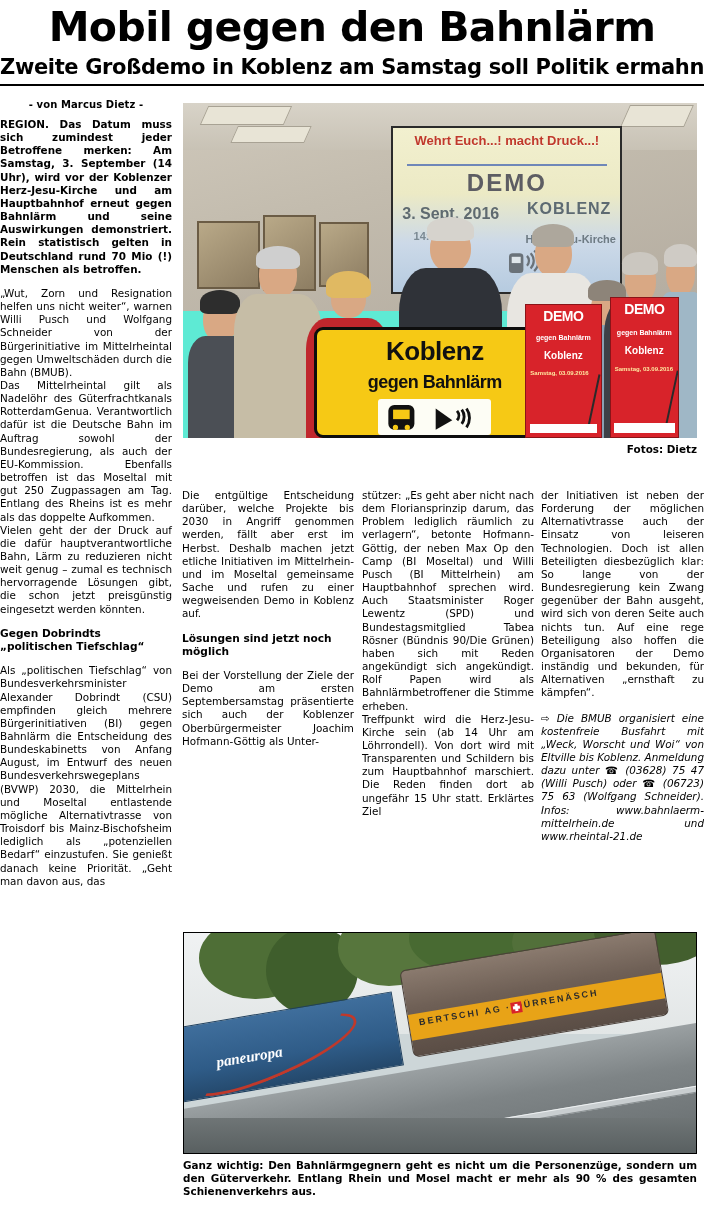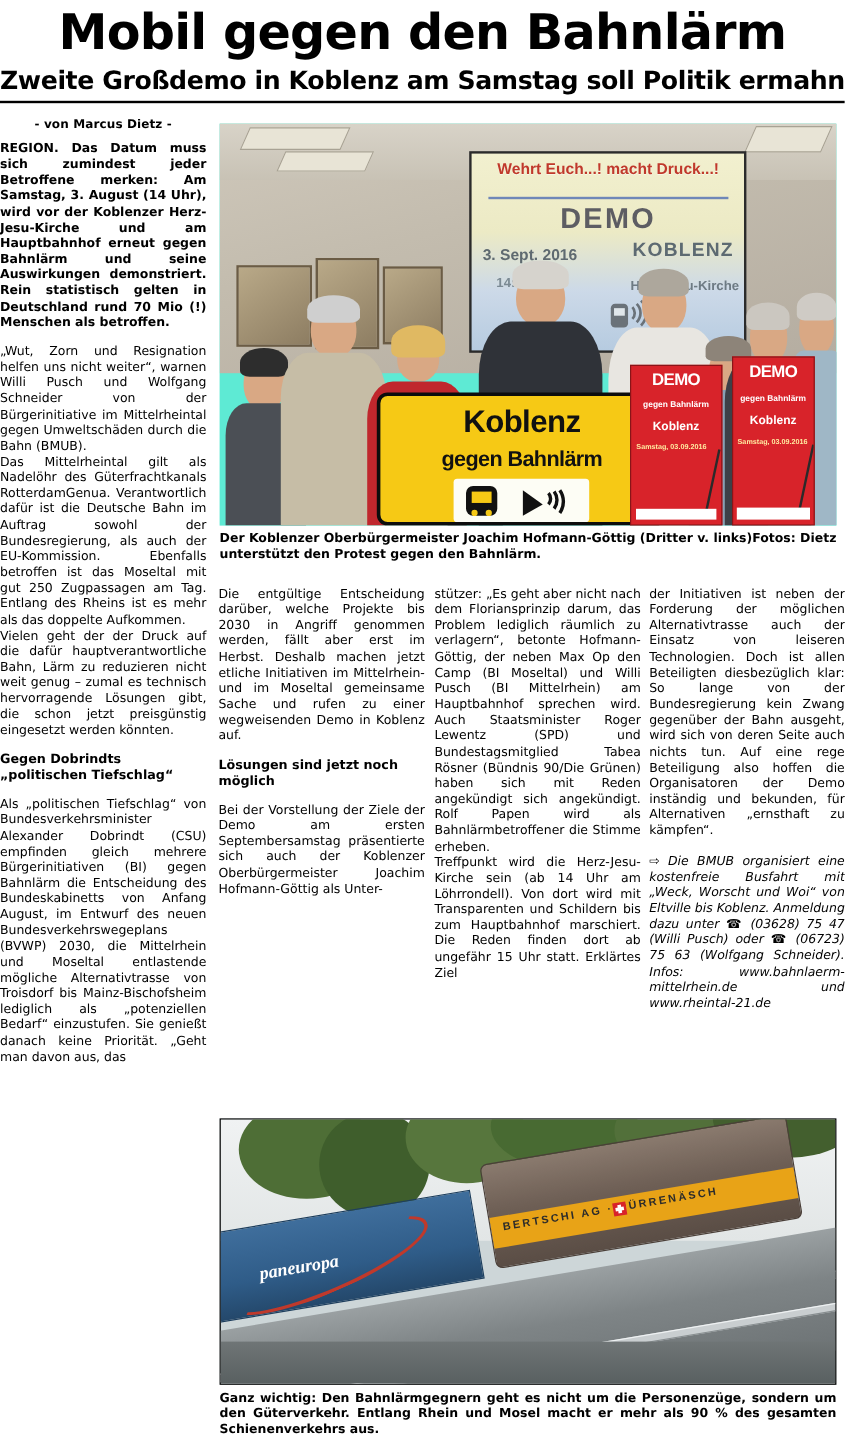--- a/index.html
+++ b/index.html
@@ -173,21 +173,21 @@
   }
   .scr-demo {
     position: absolute; left: 0; top: 25%; width: 100%;
     text-align: center;
     color: #5d5d63; font-weight: bold; font-size: 24px;
     letter-spacing: 2px;
     font-family: "Liberation Sans", sans-serif;
   }
   .scr-date {
     position: absolute; left: 4%; top: 47%;
-    color: #5f6a70; font-weight: bold; font-size: 13px;
+    color: #5f6a70; font-weight: bold; font-size: 16px;
     font-family: "Liberation Sans", sans-serif;
   }
   .scr-time {
     position: absolute; left: 9%; top: 62%;
     color: #7b8a93; font-weight: bold; font-size: 11px;
     font-family: "Liberation Sans", sans-serif;
   }
   .scr-city {
     position: absolute; right: 4%; top: 44%;
     color: #5d6a72; font-weight: bold; font-size: 16px;
@@ -383,21 +383,21 @@
 
 <div class="page">
 
   <div class="headline">Mobil gegen den Bahnlärm</div>
   <div class="subhead">Zweite Großdemo in Koblenz am Samstag soll Politik ermahnen</div>
   <div class="rule"></div>
 
   <div class="byline">- von Marcus Dietz -</div>
 
   <div class="col" id="col1">
-    <p class="lead">REGION. Das Datum muss sich zumindest jeder Betroffene merken: Am Samstag, 3. August (14 Uhr), wird vor der Koblenzer Herz-Jesu-Kirche und am Hauptbahnhof erneut gegen Bahnlärm und seine Auswirkungen demonstriert. Rein statistisch gelten in Deutschland rund 70 Mio (!) Menschen als betroffen.</p>
+    <p class="lead">REGION. Das Datum muss sich zumindest jeder Betroffene merken: Am Samstag, 3. September (14 Uhr), wird vor der Koblenzer Herz-Jesu-Kirche und am Hauptbahnhof erneut gegen Bahnlärm und seine Auswirkungen demonstriert. Rein statistisch gelten in Deutschland rund 70 Mio (!) Menschen als betroffen.</p>
     <p class="gap">„Wut, Zorn und Resignation helfen uns nicht weiter“, warnen Willi Pusch und Wolfgang Schneider von der Bürgerinitiative im Mittelrheintal gegen Umweltschäden durch die Bahn (BMUB).</p>
     <p>Das Mittelrheintal gilt als Nadelöhr des Güterfrachtkanals RotterdamGenua. Verantwortlich dafür ist die Deutsche Bahn im Auftrag sowohl der Bundesregierung, als auch der EU-Kommission. Ebenfalls betroffen ist das Moseltal mit gut 250 Zugpassagen am Tag. Entlang des Rheins ist es mehr als das doppelte Aufkommen.</p>
     <p>Vielen geht der  der Druck auf die dafür hauptverantwortliche Bahn, Lärm zu reduzieren nicht weit genug – zumal es technisch hervorragende Lösungen gibt, die schon jetzt preisgünstig eingesetzt werden könnten.</p>
     <h3>Gegen Dobrindts „politischen Tiefschlag“</h3>
     <p class="gap">Als „politischen Tiefschlag“ von Bundesverkehrsminister Alexander Dobrindt (CSU) empfinden gleich mehrere Bürgerinitiativen (BI) gegen Bahnlärm die Entscheidung des Bundeskabinetts von Anfang August, im Entwurf des neuen Bundesverkehrswegeplans (BVWP) 2030, die Mittelrhein und Moseltal entlastende mögliche Alternativtrasse von Troisdorf bis Mainz-Bischofsheim lediglich als „potenziellen Bedarf“ einzustufen. Sie genießt danach keine Priorität. „Geht man davon aus, das</p>
   </div>
 
   <div class="col" id="col2">
     <p>Die entgültige Entscheidung darüber, welche Projekte bis 2030 in Angriff genommen werden, fällt aber erst im Herbst. Deshalb machen jetzt etliche Initiativen im Mittelrhein- und im Moseltal gemeinsame Sache und rufen zu einer wegweisenden Demo in Koblenz auf.</p>
     <h3>Lösungen sind jetzt noch möglich</h3>
@@ -527,21 +527,21 @@
       <div class="p-demo">DEMO</div>
       <div class="p-sub">gegen Bahnlärm</div>
       <div class="p-city">Koblenz</div>
       <div class="p-date">Samstag, 03.09.2016</div>
       <div class="p-map"></div>
       <div class="p-bar"></div>
     </div>
   </div>
 
   <div class="caption" id="caption-top">
-    <span class="credit">Fotos: Dietz</span><span>Der Koblenzer Oberbürgermeister Joachim Hofmann-Göttig (Dritter v. links) unterstützt den Protest gegen den Bahnlärm.</span>
+    <span class="credit">Fotos: Dietz</span>
   </div>
 
   <div class="photo" id="photo-bottom">
     <div class="sky2"></div>
     <div class="trees2">
       <div class="tree-blob" style="left:3%;top:-14%;width:22%;height:72%"></div>
       <div class="tree-blob" style="left:16%;top:-6%;width:18%;height:78%;background:#3f5e2c"></div>
       <div class="tree-blob" style="left:30%;top:-20%;width:20%;height:66%;background:#57763d"></div>
       <div class="tree-blob" style="left:44%;top:-26%;width:24%;height:62%;background:#486a32"></div>
       <div class="tree-blob" style="left:64%;top:-22%;width:22%;height:60%;background:#52703a"></div>

